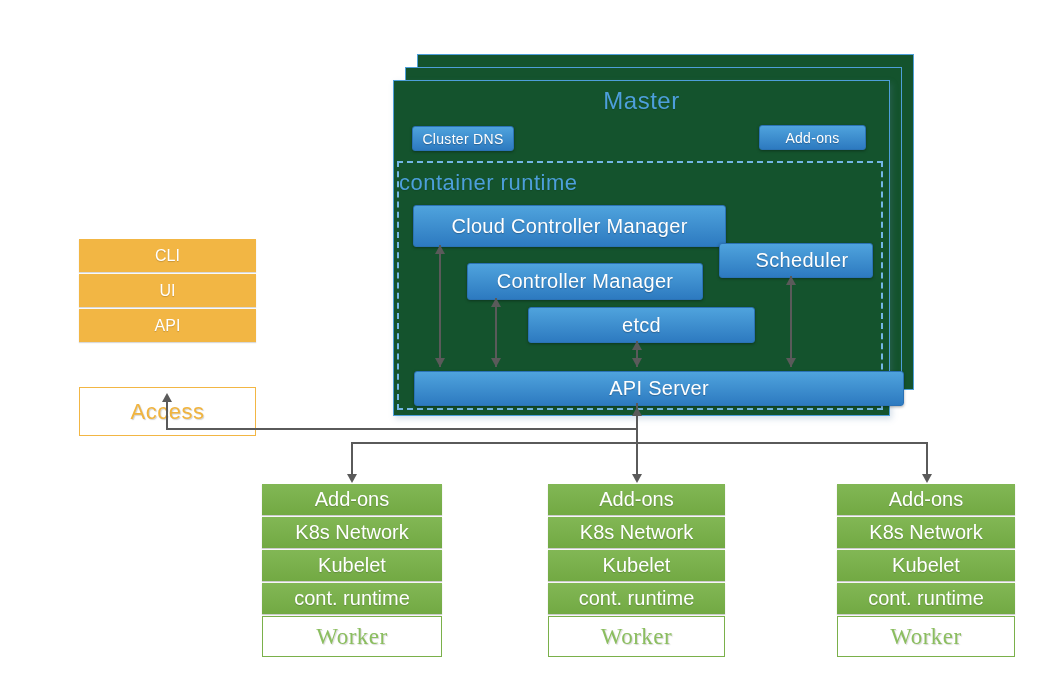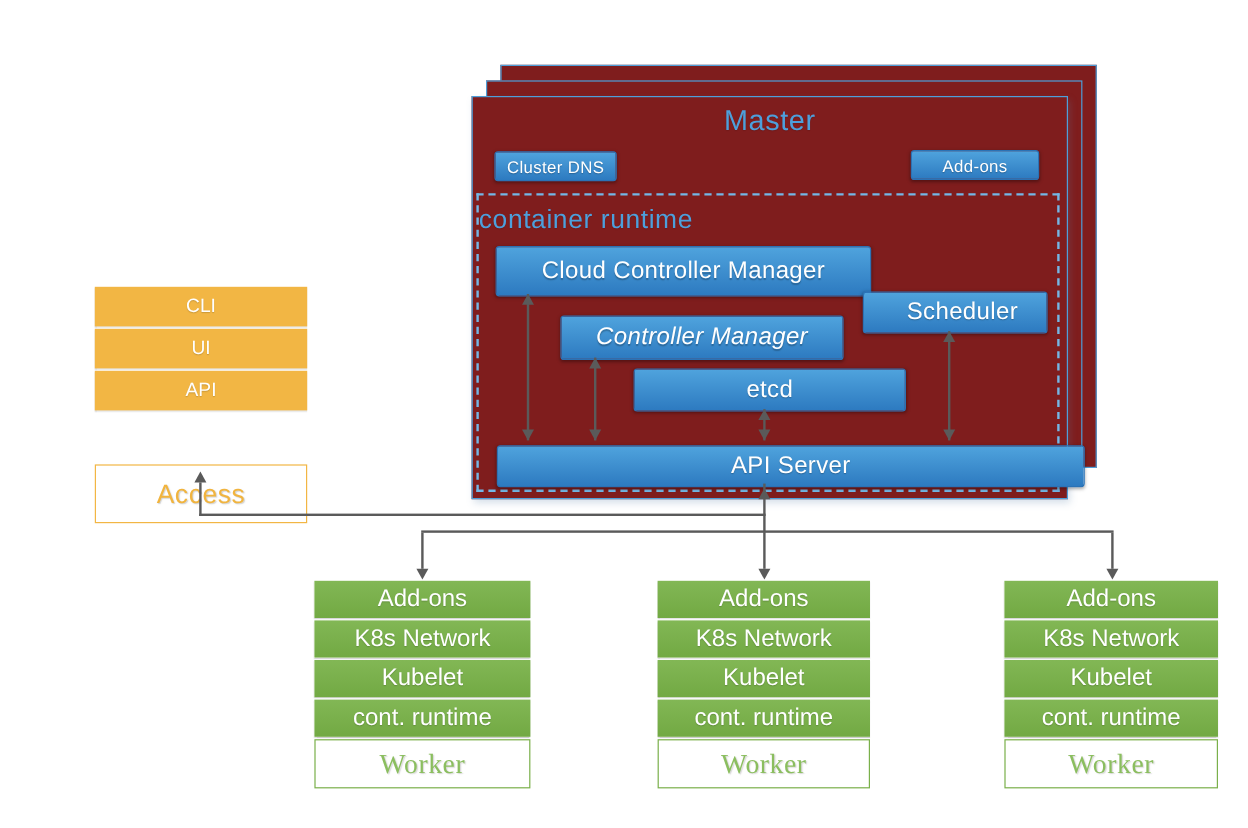--- a/index.html
+++ b/index.html
@@ -8,21 +8,21 @@
     --green:#7ab04a; --green-dark:#6ea33f; --green-text:#8bbe5f;
     --orange:#f2b644; --orange-text:#f1b43e; --line:#5a5a5a;
   }
   html,body{margin:0;padding:0;background:#fff;}
   #canvas{
     position:relative; width:1040px; height:690px; background:#fff;
     font-family:"Liberation Sans", sans-serif; overflow:hidden;
   }
   
   .master-layer{
-    position:absolute; background:#7f1d1d; border:1.5px solid var(--master-border);
+    position:absolute; background:#14532d; border:1.5px solid var(--master-border);
     box-sizing:border-box;
   }
   .master-front{box-shadow:2px 3px 6px rgba(90,130,170,.25);}
   .master-title{
     position:absolute; left:0; right:0; top:6px; text-align:center;
     font-size:24px; color:var(--title-blue); letter-spacing:.5px;
     text-shadow:0 1px 1px rgba(0,0,0,.12);
   }
   
   .bluebox{
@@ -97,21 +97,21 @@
   <div class="master-layer master-front" style="left:393px; top:80px; width:497px; height:336px;">
     <div class="master-title">Master</div>
 
     <div class="bluebox small" style="left:18px; top:45px; width:102px; height:25px;">Cluster DNS</div>
     <div class="bluebox small" style="left:365px; top:44px; width:107px; height:25px;">Add-ons</div>
 
     <div class="dashedbox" style="left:3px; top:80px; width:486px; height:249px;">
       <div class="cr-label">container runtime</div>
 
       <div class="bluebox big" style="left:14px; top:42px; width:313px; height:42px;">Cloud Controller Manager</div>
-      <div class="bluebox big" style="left:68px; top:100px; width:236px; height:37px;font-style:italic;">Controller Manager</div>
+      <div class="bluebox big" style="left:68px; top:100px; width:236px; height:37px;">Controller Manager</div>
       <div class="bluebox big" style="left:320px; top:80px; width:154px; height:35px;padding-left:12px;">Scheduler</div>
       <div class="bluebox big" style="left:129px; top:144px; width:227px; height:36px;">etcd</div>
       <div class="bluebox big" style="left:15px; top:208px; width:490px; height:35px;">API Server</div>
     </div>
   </div>
 
   <div class="dbl" style="left:439px; top:245px; height:122px;"></div>
   <div class="dbl" style="left:495px; top:298px; height:69px;"></div>
   <div class="dbl" style="left:636px; top:341px; height:26px;"></div>
   <div class="dbl" style="left:790px; top:276px; height:91px;"></div>

